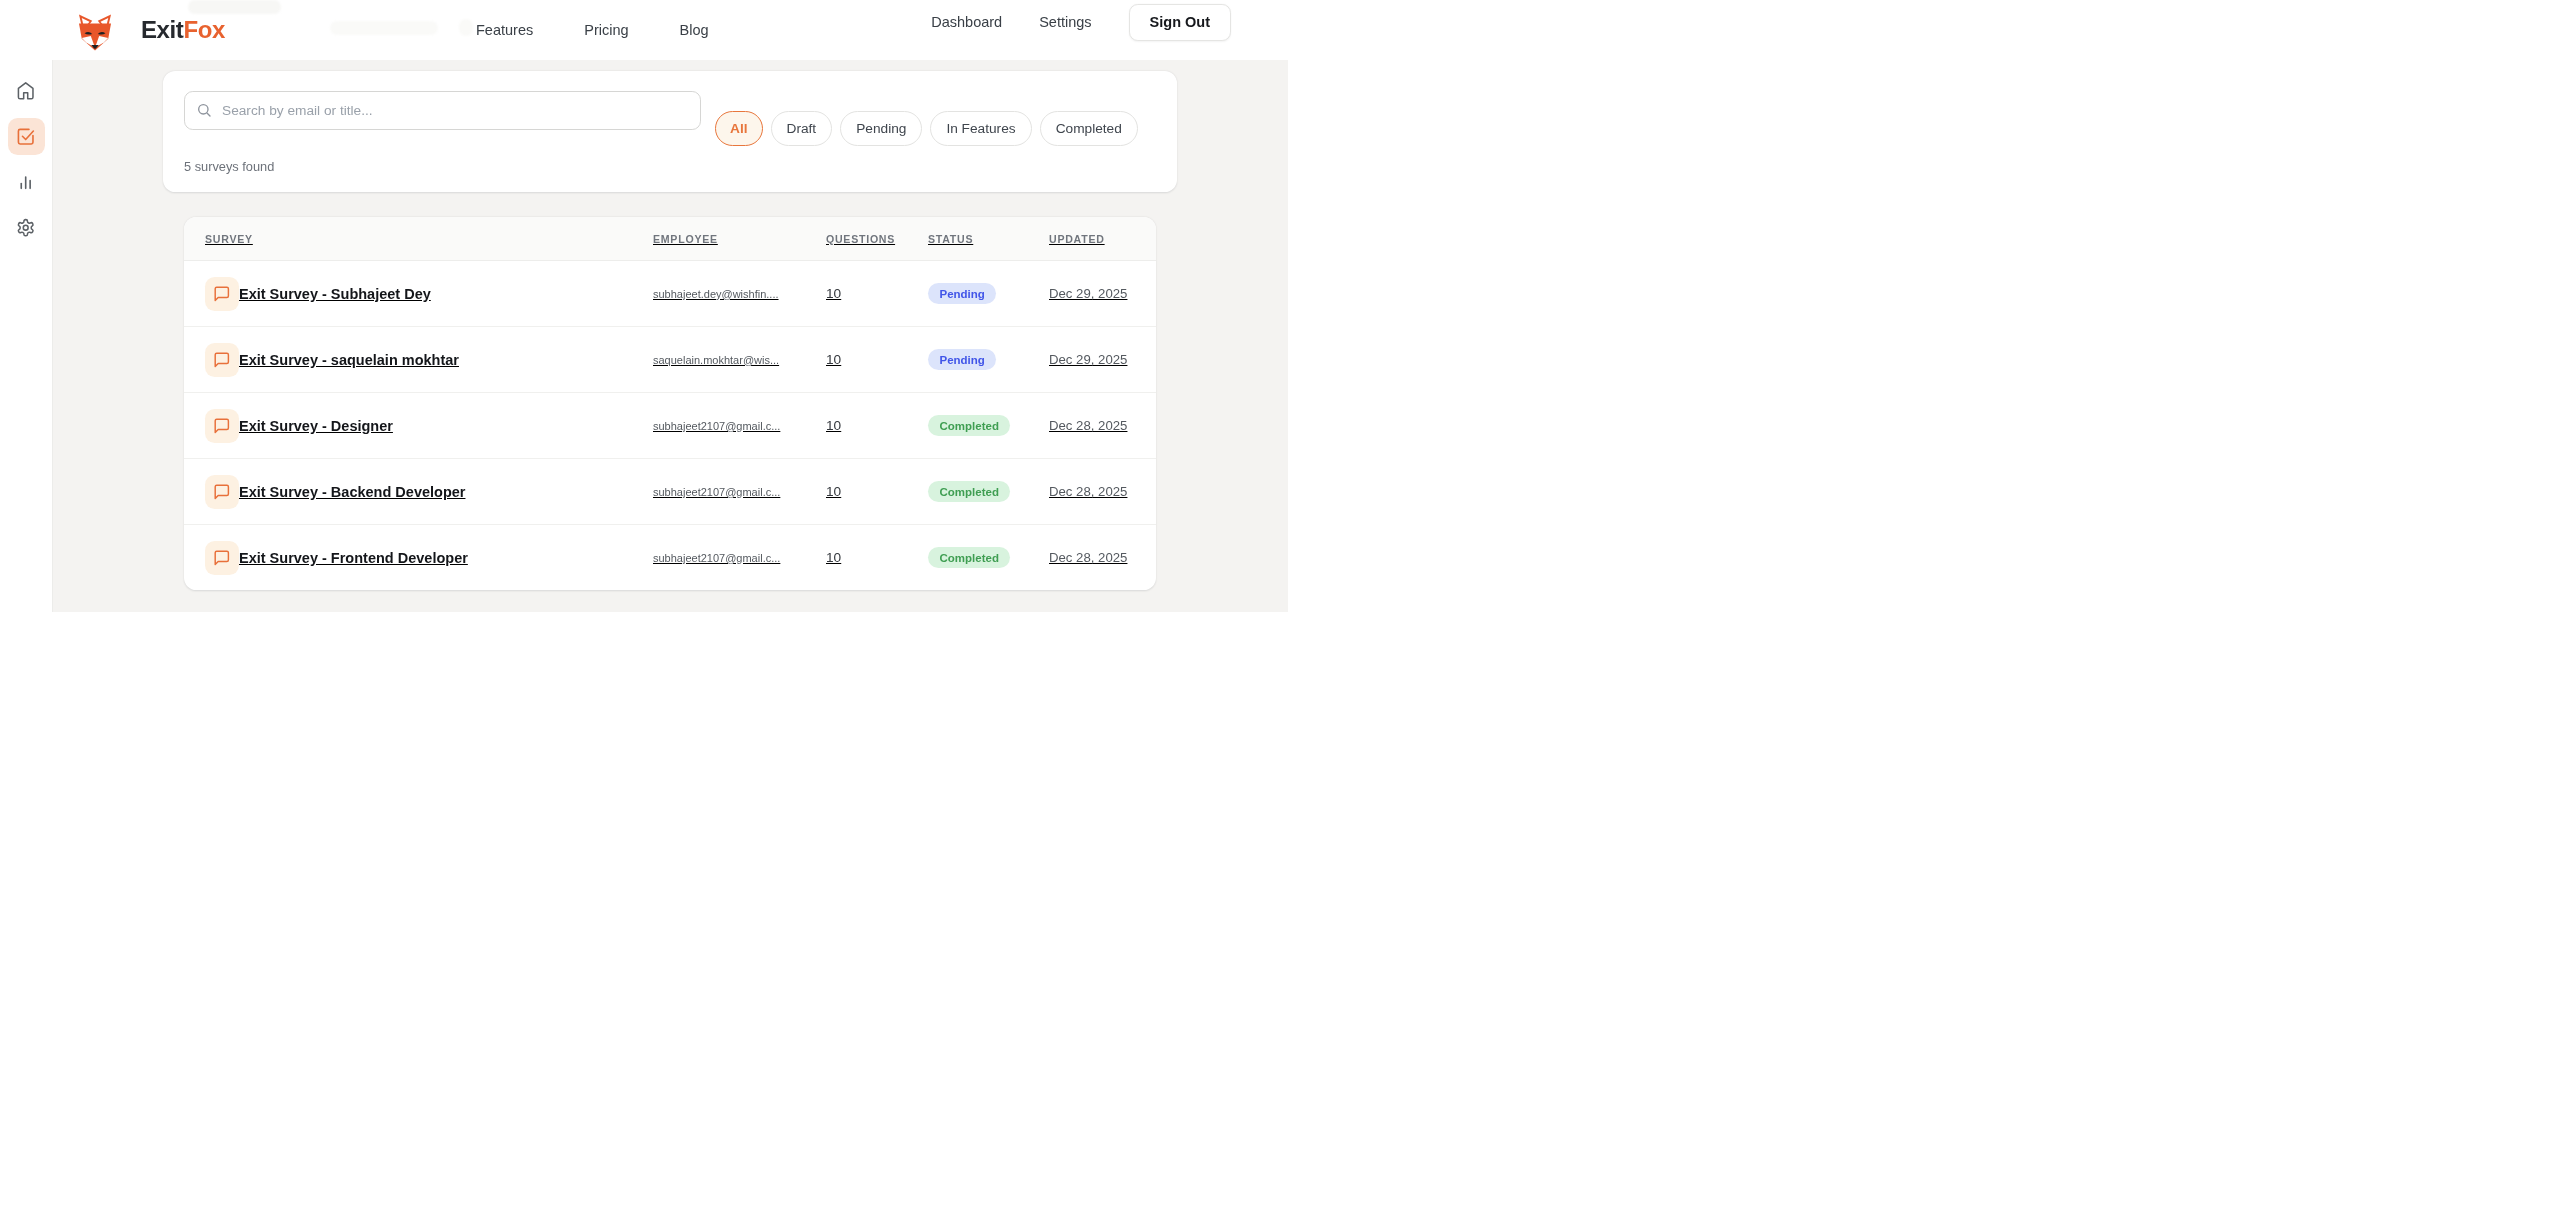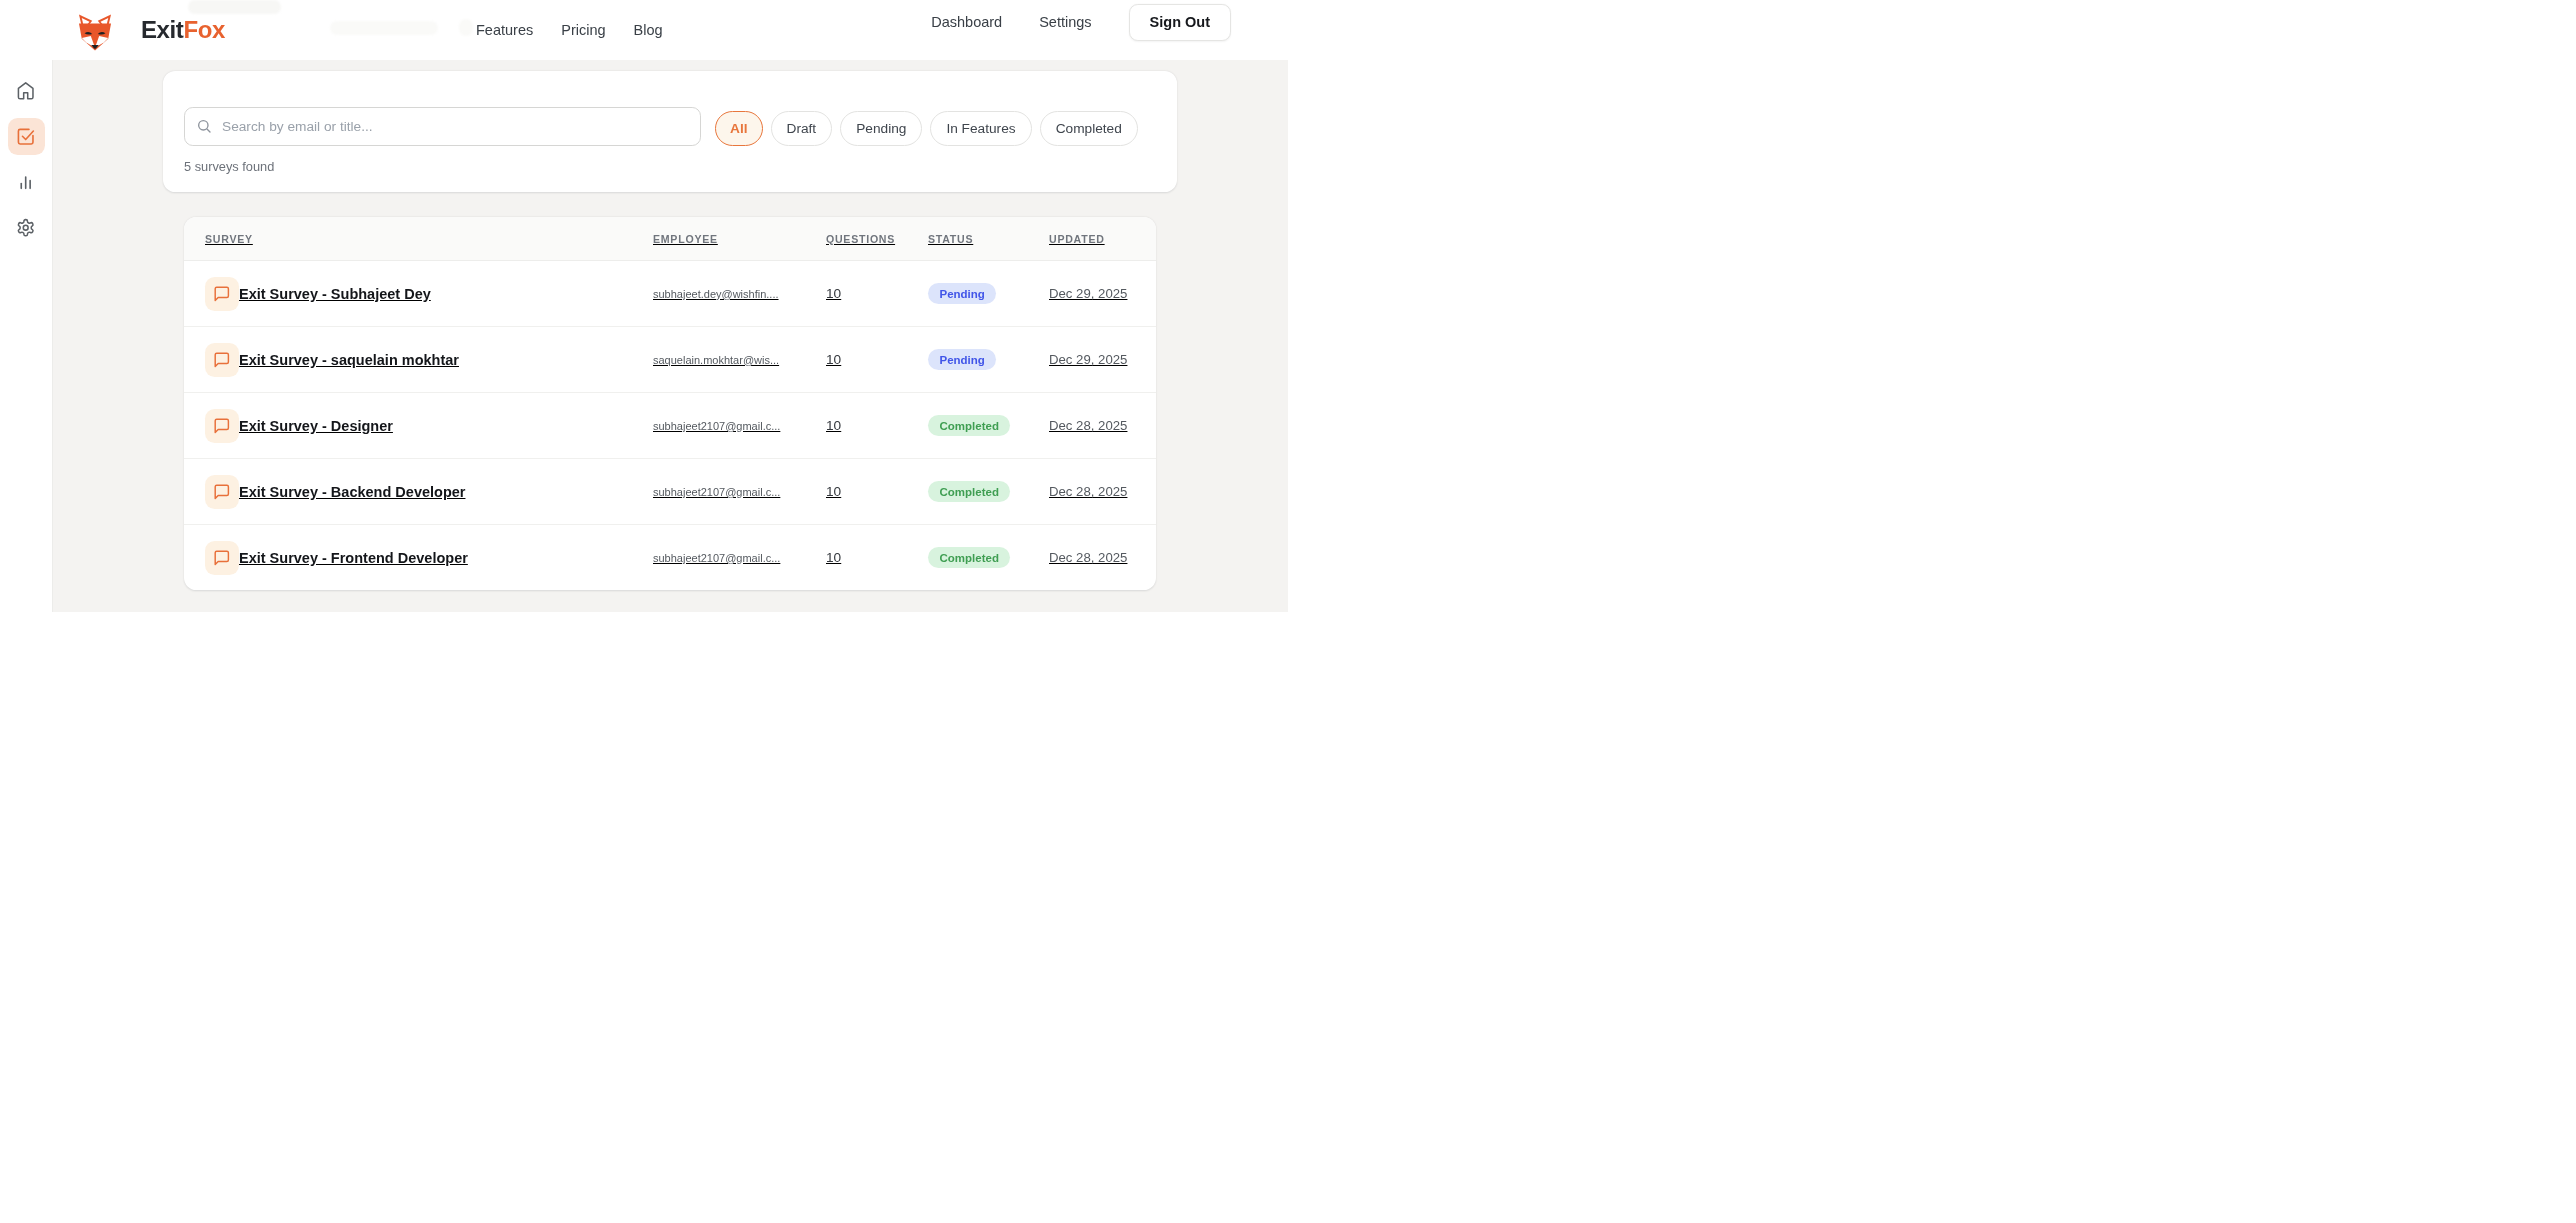--- a/index.html
+++ b/index.html
@@ -8,41 +8,41 @@
 
   
   .header{position:absolute;top:0;left:0;width:100%;height:60px;background:#ffffff;z-index:5;}
   .blob{position:absolute;background:#f7f7f5;border-radius:8.8px;filter:blur(0.9px);}
   .blob.b1{left:188px;top:0;width:93px;height:14px;}
   .blob.b2{left:330px;top:21px;width:108px;height:14px;background:#fafaf8;}
   .blob.b3{left:459px;top:19.4px;width:14px;height:17px;background:#fafaf8;}
   .brand{position:absolute;left:74px;top:8px;display:flex;align-items:flex-end;gap:25px;}
   .brand-text{font-size:24px;font-weight:800;letter-spacing:-0.4px;color:#26292e;line-height:44px;}
   .brand-text .fox{color:#e8622f;}
-  .nav-center{position:absolute;left:476px;top:0;height:60px;display:flex;align-items:center;gap:28px;}
+  .nav-center{position:absolute;left:476px;top:0;height:60px;display:flex;align-items:center;gap:51px;}
   .nav-link{font-size:14.5px;font-weight:500;color:#3a4047;cursor:pointer;}
   .nav-right{position:absolute;right:57px;top:0;height:44px;display:flex;align-items:center;gap:37px;}
   .signout-btn{height:37px;padding:0 20px;background:#fff;border:0.9px solid #e5e5e3;border-radius:8.8px;
     font-family:inherit;font-size:14.5px;font-weight:700;color:#16181c;box-shadow:0 0.9px 1.8px rgba(0,0,0,.05);cursor:pointer;}
 
   
   .sidebar{position:absolute;left:0;top:60px;width:52px;height:552px;background:#ffffff;border-right:0.9px solid #ececea;
     display:flex;flex-direction:column;align-items:center;padding-top:12.3px;gap:8.8px;z-index:4;}
   .side-item{width:37px;height:37px;border-radius:9.7px;display:flex;align-items:center;justify-content:center;cursor:pointer;}
   .side-item svg{stroke:#5c6166;}
   .side-item.active{background:#fbe4d6;}
   .side-item.active svg{stroke:#e8703a;}
 
   
   .main{position:absolute;left:52px;top:60px;width:1236px;height:552px;}
   .card{width:972px;margin:0 auto;background:#fff;border-radius:12.3px;
     box-shadow:0 0.9px 1.8px rgba(16,24,40,.05),0 0.9px 2.6px rgba(16,24,40,.07);}
 
   .filter-card{margin-top:10.6px;padding:20px 21px 18.5px 21px;}
-  .filter-row{display:flex;align-items:flex-end;}
+  .filter-row{display:flex;align-items:flex-start;}
   .search-wrap{position:relative;width:517px;}
   .search-input{width:100%;height:39px;box-sizing:border-box;border:0.9px solid #d6d6d4;border-radius:8.8px;
     padding:0 12.3px 0 37px;font-family:inherit;font-size:13.7px;color:#33373d;outline:none;background:#fff;}
   .search-input::placeholder{color:#9aa1aa;}
   .search-icon{position:absolute;left:12.3px;top:11.5px;}
   .pills{display:flex;align-items:center;gap:8px;margin-left:14px;}
   .pill{height:35px;box-sizing:border-box;display:flex;align-items:center;padding:0 15px;border-radius:881px;
     border:0.9px solid #e3e3e1;background:#fff;font-size:13.7px;font-weight:500;color:#3f454d;cursor:pointer;white-space:nowrap;margin-top:20px;}
   .pill.active{border:1.8px solid #e8763c;background:#fdf6ec;color:#e8763c;font-weight:700;padding:0 14px;}
   .results{margin-top:13.2px;font-size:12.8px;color:#6d727a;}

